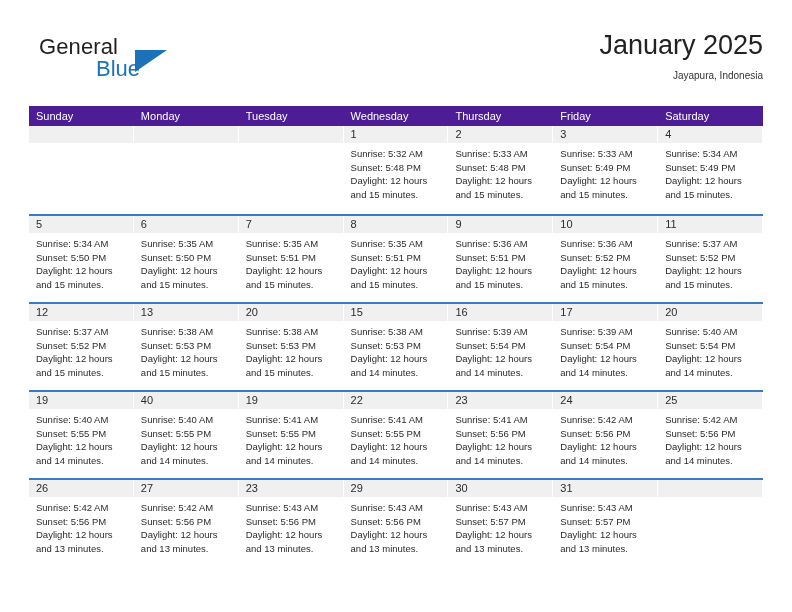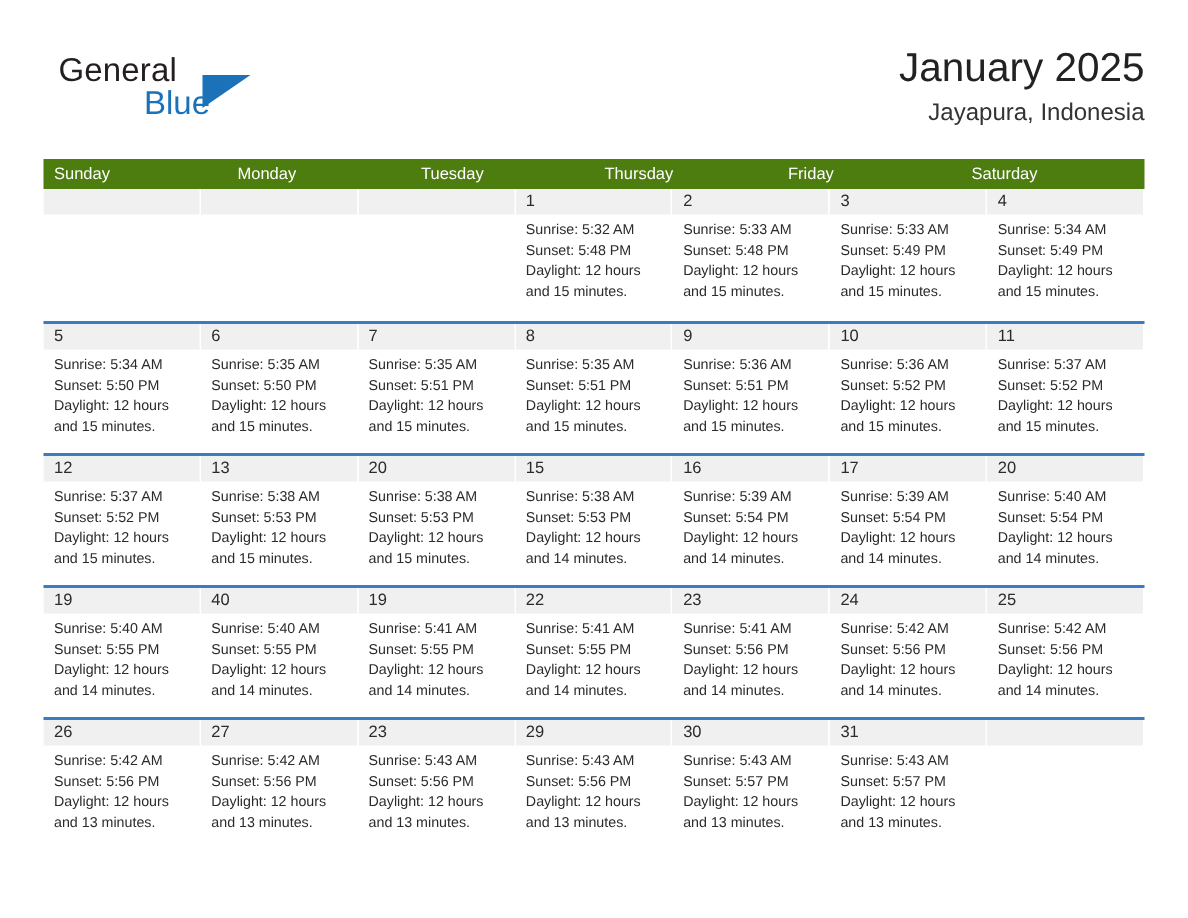--- a/index.html
+++ b/index.html
@@ -71,38 +71,38 @@
   }
   .cal-title {
     font-size: 27px;
     color: #222222;
     line-height: 34px;
     white-space: nowrap;
     font-weight: normal;
     margin: 0;
   }
   .cal-subtitle {
-    font-size: 16px;
+    font-size: 10px;
     color: #333333;
     line-height: 20px;
     margin-top: 4px;
     white-space: nowrap;
   }
 
   
   .calendar {
     position: absolute;
     left: 29px;
     top: 106px;
     width: 734px;
   }
   .dow-row {
     display: flex;
     width: 100%;
-    background: #4d7c0f;
+    background: #4c1d95;
     height: 20px;
   }
   .dow {
     flex: 1 1 0;
     color: #ffffff;
     font-size: 11px;
     line-height: 20px;
     padding-left: 7px;
     box-sizing: border-box;
     white-space: nowrap;
@@ -168,20 +168,21 @@
       <div class="cal-subtitle">Jayapura, Indonesia</div>
     </div>
 
   </div>
 
   <div class="calendar">
     <div class="dow-row" id="dow-row">
         <div class="dow">Sunday</div>
         <div class="dow">Monday</div>
         <div class="dow">Tuesday</div>
+        <div class="dow">Wednesday</div>
         <div class="dow">Thursday</div>
         <div class="dow">Friday</div>
         <div class="dow">Saturday</div>
       </div>
     <div id="weeks-container">
         <div class="week first">
           <div class="cell empty">
             <div class="daynum-band">
               <div class="daynum"></div>
             </div>

